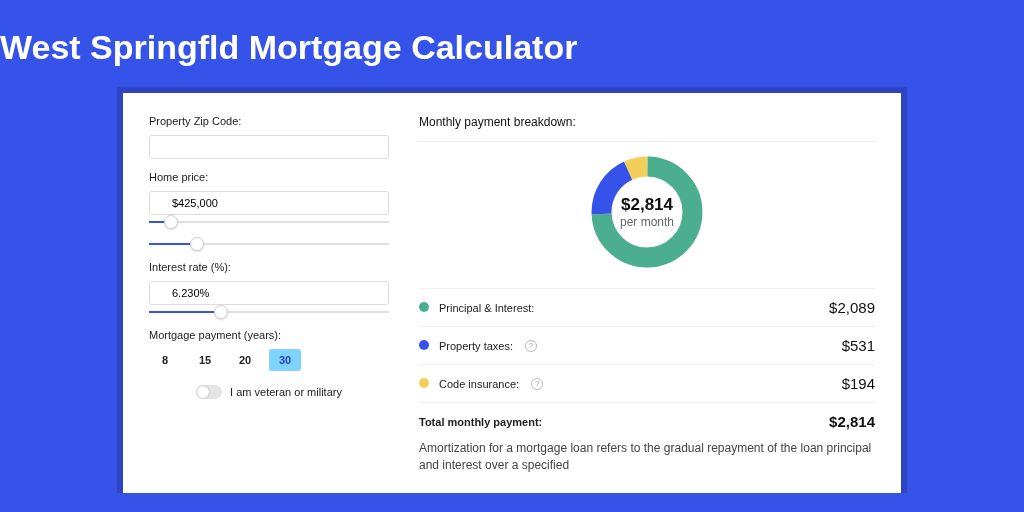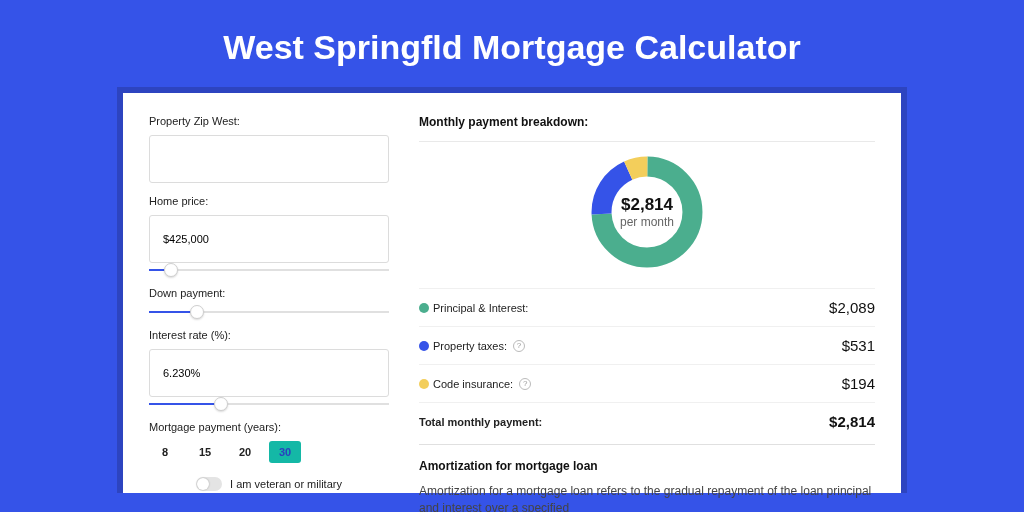--- a/index.html
+++ b/index.html
@@ -1,79 +1,78 @@
 <!DOCTYPE html>
 <html><head>
 <meta charset="utf-8">
 <style>
   * { box-sizing: border-box; margin: 0; padding: 0; font-family: Arial, Helvetica, sans-serif; }
   body { width: 1024px; height: 512px; background: #3553E8; overflow: hidden; }
-  .page-title { text-align: center; color: #fff; font-size: 34px; font-weight: 800; padding: 28px 0 20px; }
+  .page-title { text-align: left; color: #fff; font-size: 34px; font-weight: 800; padding: 28px 0 20px; }
   .panel-wrap { width: 790px; margin: 0 auto; background: #2d44c0; padding: 6px 6px 0 6px; }
   .panel { background: #fff; width: 100%; height: 400px; padding: 22px 26px; display: flex; gap: 30px; }
   .left-col { width: 240px; flex: none; }
   .right-col { flex: 1; min-width: 0; }
   .field-label { font-size: 11px; color: #222; margin-bottom: 8px; }
-  .text-input { width: 100%; height: 48px; border: 1px solid #dcdcdc; border-radius: 3px; padding: 0 13px; font-size: 11px; margin-bottom: 2px; }
+  .text-input { width: 100%; height: 24px; border: 1px solid #dcdcdc; border-radius: 3px; padding: 0 22px; font-size: 11px; margin-bottom: 2px; }
   .slider-bar { position: relative; height: 12px; margin-bottom: 10px; }
   .slider-track { position: absolute; left: 0; right: 0; top: 4px; height: 2px; background: #e0e0e0; }
   .slider-fill { position: absolute; left: 0; top: 4px; height: 2px; background: #3553E8; }
   .slider-thumb { position: absolute; top: -2px; width: 14px; height: 14px; background: #fff; border: 1px solid #cfcfcf; border-radius: 50%; box-shadow: 0 1px 2px rgba(0,0,0,0.15); }
   .dp-row { display: flex; gap: 6px; }
   .dp-row .text-input { margin-bottom: 0; }
   .dp-amount { flex: 1; }
   .dp-pct { width: 70px; }
   .period-row { display: flex; gap: 8px; margin-bottom: 14px; }
   .period-btn { font-size: 11px; font-weight: 700; padding: 5px 0; width: 32px; text-align: center; border-radius: 3px; cursor: pointer; color: #222; }
-  .period-btn.active { background: #14b8a6; color: #2a3fbf; }
+  .period-btn.active { background: #7dd3fc; color: #2a3fbf; }
   .toggle-row { display: flex; align-items: center; gap: 8px; justify-content: center; }
   .toggle-switch { width: 26px; height: 14px; background: #e4e4e4; border-radius: 999px; position: relative; }
   .toggle-knob { position: absolute; top: 1px; left: 1px; width: 12px; height: 12px; background: #fff; border-radius: 50%; box-shadow: 0 0 2px rgba(0,0,0,0.3); }
   .toggle-label { font-size: 11px; color: #222; }
-  .section-title { font-size: 12px; font-weight: 700; color: #111; border-bottom: 1px solid #e9e9e9; padding-bottom: 12px; margin-bottom: 10px; }
+  .section-title { font-size: 12px; font-weight: 400; color: #111; border-bottom: 1px solid #e9e9e9; padding-bottom: 12px; margin-bottom: 10px; }
   .donut-wrap { display: flex; justify-content: center; margin: 0 0 16px; }
   .donut { position: relative; width: 120px; height: 120px; }
   .donut svg { width: 120px; height: 120px; }
   .donut-center { position: absolute; inset: 0; display: flex; flex-direction: column; align-items: center; justify-content: center; }
   .donut-amount { font-size: 17px; font-weight: 800; color: #111; }
   .donut-sub { font-size: 12px; color: #666; }
   .legend-row { display: flex; align-items: center; justify-content: space-between; padding: 10px 0; border-top: 1px solid #f0f0f0; }
   .legend-row:first-of-type { border-top: 1px solid #e0e0e0; }
-  .legend-left { display: flex; align-items: center; gap: 4px; }
+  .legend-left { display: flex; align-items: flex-start; gap: 10px; }
   .dot { width: 10px; height: 10px; border-radius: 50%; }
   .legend-label { font-size: 11px; color: #222; }
   .info-icon { display: inline-flex; align-items: center; justify-content: center; width: 12px; height: 12px; border: 1px solid #bbb; color: #999; border-radius: 50%; font-size: 8px; margin-left: 2px; }
   .legend-val { font-size: 15px; color: #111; }
   .legend-row.total .legend-label, .legend-row.total .legend-val { font-weight: 700; }
   .amort-title { font-size: 12px; font-weight: 700; color: #111; border-top: 1px solid #e0e0e0; padding-top: 14px; margin-top: 4px; margin-bottom: 10px; }
   .amort-body { font-size: 12px; color: #444; line-height: 1.4; }
 </style>
 </head>
 <body>
 
 <div class="page-title">West Springfld Mortgage Calculator</div>
 
 <div class="panel-wrap">
 <div class="panel">
 
   <div class="left-col">
 
-    <div class="field-label">Property Zip West:</div>
+    <div class="field-label">Property Zip Code:</div>
     <input class="text-input" value="" style="">
     <div style="height:10px"></div>
 
     <div class="field-label">Home price:</div>
     <input class="text-input" value="$425,000" style="">
     <div class="slider-bar">
       <div class="slider-track"></div>
       <div class="slider-fill" style="width:9%"></div>
       <div class="slider-thumb" style="left:calc(9% - 7px)"></div>
     </div>
 
-    <div class="field-label">Down payment:</div>
     <div class="slider-bar">
       <div class="slider-track"></div>
       <div class="slider-fill" style="width:20%"></div>
       <div class="slider-thumb" style="left:calc(20% - 7px)"></div>
     </div>
 
     <div class="field-label">Interest rate (%):</div>
     <input class="text-input" value="6.230%" style="">
     <div class="slider-bar">
       <div class="slider-track"></div>
@@ -141,18 +140,17 @@
       <div class="legend-val">$194</div>
     </div>
 
     <div class="legend-row total">
       <div class="legend-left">
         <span class="legend-label">Total monthly payment:</span>
       </div>
       <div class="legend-val">$2,814</div>
     </div>
 
-    <div class="amort-title">Amortization for mortgage loan</div>
     <div class="amort-body">Amortization for a mortgage loan refers to the gradual repayment of the loan principal and interest over a specified</div>
   </div>
 
 </div>
 </div>
 
 </body></html>

